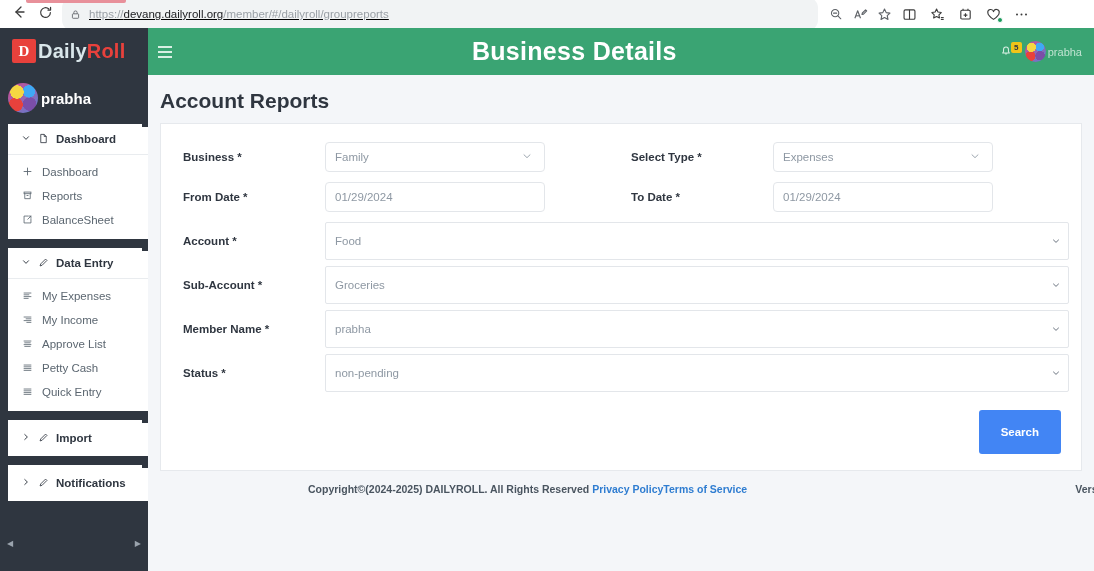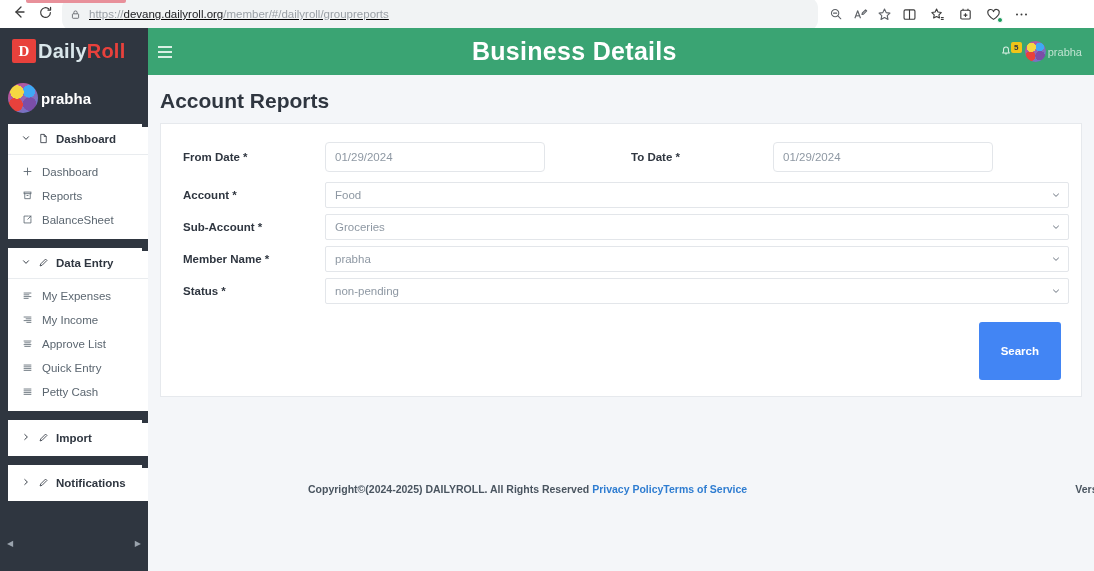--- a/index.html
+++ b/index.html
@@ -175,36 +175,36 @@
     width: 220px; height: 30px;
     border: 1px solid #e3e6ea; border-radius: 4px;
     background: #fff; font-size: 11.5px; color: #8e98a3;
     padding: 0 26px 0 9px; display: flex; align-items: center;
   }
   .chev-box {
     position: absolute; left: 196px; top: 50%; transform: translateY(-50%);
     color: #9aa3ad; pointer-events: none;
   }
   .full-select {
-    width: 100%; height: 26px;
+    width: 100%; height: 38px;
     border: 1px solid #e3e6ea; border-radius: 2px;
     background: #fff; font-size: 11.5px; color: #8e98a3;
     padding: 0 20px 0 9px; display: flex; align-items: center;
   }
   .chev-full {
     position: absolute; right: 8px; top: 50%; transform: translateY(-50%);
     color: #6b7480; pointer-events: none;
   }
   .row-full { display: flex; align-items: center; margin-bottom: 6px; }
 
   #search-row { display: flex; justify-content: flex-end; margin-top: 18px; padding-right: 8px; }
   #search-button {
     background: #4285f4; color: #fff; border: none; border-radius: 3px;
     font-size: 11.5px; font-weight: bold; font-family: "Liberation Sans", sans-serif;
-    padding: 23px 22px; cursor: pointer;
+    padding: 16px 22px; cursor: pointer;
   }
 
   
   #footer {
     position: absolute; left: 148px; bottom: 0; width: 946px; height: 100px;
     background: #f4f6f9;
   }
   #footer-inner {
     position: absolute; left: 12px; right: 12px; top: 12px;
     display: flex; align-items: center; justify-content: space-between;
@@ -404,29 +404,29 @@
                 </svg>
             </span>
             <span>Approve List</span>
           </div>
           <div class="nav-item">
             <span>
               <svg width="11" height="11" viewBox="0 0 16 16" fill="none" stroke="#5b6670" stroke-width="1.2">
                   <path d="M3 4.4h10M3 7h10M3 9.6h10M3 12.2h10" stroke-linecap="round"></path>
                 </svg>
             </span>
-            <span>Quick Entry</span>
+            <span>Petty Cash</span>
           </div>
           <div class="nav-item">
             <span>
               <svg width="11" height="11" viewBox="0 0 16 16" fill="none" stroke="#5b6670" stroke-width="1.2">
                   <path d="M3 4.4h10M3 7h10M3 9.6h10M3 12.2h10" stroke-linecap="round"></path>
                 </svg>
             </span>
-            <span>Petty Cash</span>
+            <span>Quick Entry</span>
           </div>
         </div>
       </div>
 
       <div class="nav-group collapsed">
         <div class="group-head">
           <span>
             <svg width="10" height="10" viewBox="0 0 16 16" fill="none" stroke="#2f3640" stroke-width="1.5">
                 <path d="M6 4 L10.2 8 L6 12" stroke-linecap="round" stroke-linejoin="round"></path>
               </svg>
@@ -489,20 +489,44 @@
       </div>
     </div>
   </div>
 
   <div id="content">
 
     <div id="section-title">Account Reports</div>
 
     <div id="form-card">
 
+      <div class="row">
+        <div class="col col-left">
+          <div class="fld-label">Business *</div>
+          <div class="ctl">
+            <div class="box-input">Family</div>
+            <span class="chev-box">
+              <svg width="12" height="12" viewBox="0 0 16 16" fill="none" stroke="#9aa3ad" stroke-width="1.3">
+                  <path d="M4 6.4 L8 10.2 L12 6.4" stroke-linecap="round" stroke-linejoin="round"></path>
+                </svg>
+            </span>
+          </div>
+        </div>
+        <div class="col col-right">
+          <div class="fld-label">Select Type *</div>
+          <div class="ctl">
+            <div class="box-input">Expenses</div>
+            <span class="chev-box">
+              <svg width="12" height="12" viewBox="0 0 16 16" fill="none" stroke="#9aa3ad" stroke-width="1.3">
+                  <path d="M4 6.4 L8 10.2 L12 6.4" stroke-linecap="round" stroke-linejoin="round"></path>
+                </svg>
+            </span>
+          </div>
+        </div>
+      </div>
 
       <div class="row">
         <div class="col col-left">
           <div class="fld-label">From Date *</div>
           <div class="ctl">
             <div class="box-input">01/29/2024</div>
           </div>
         </div>
         <div class="col col-right">
           <div class="fld-label">To Date *</div>

